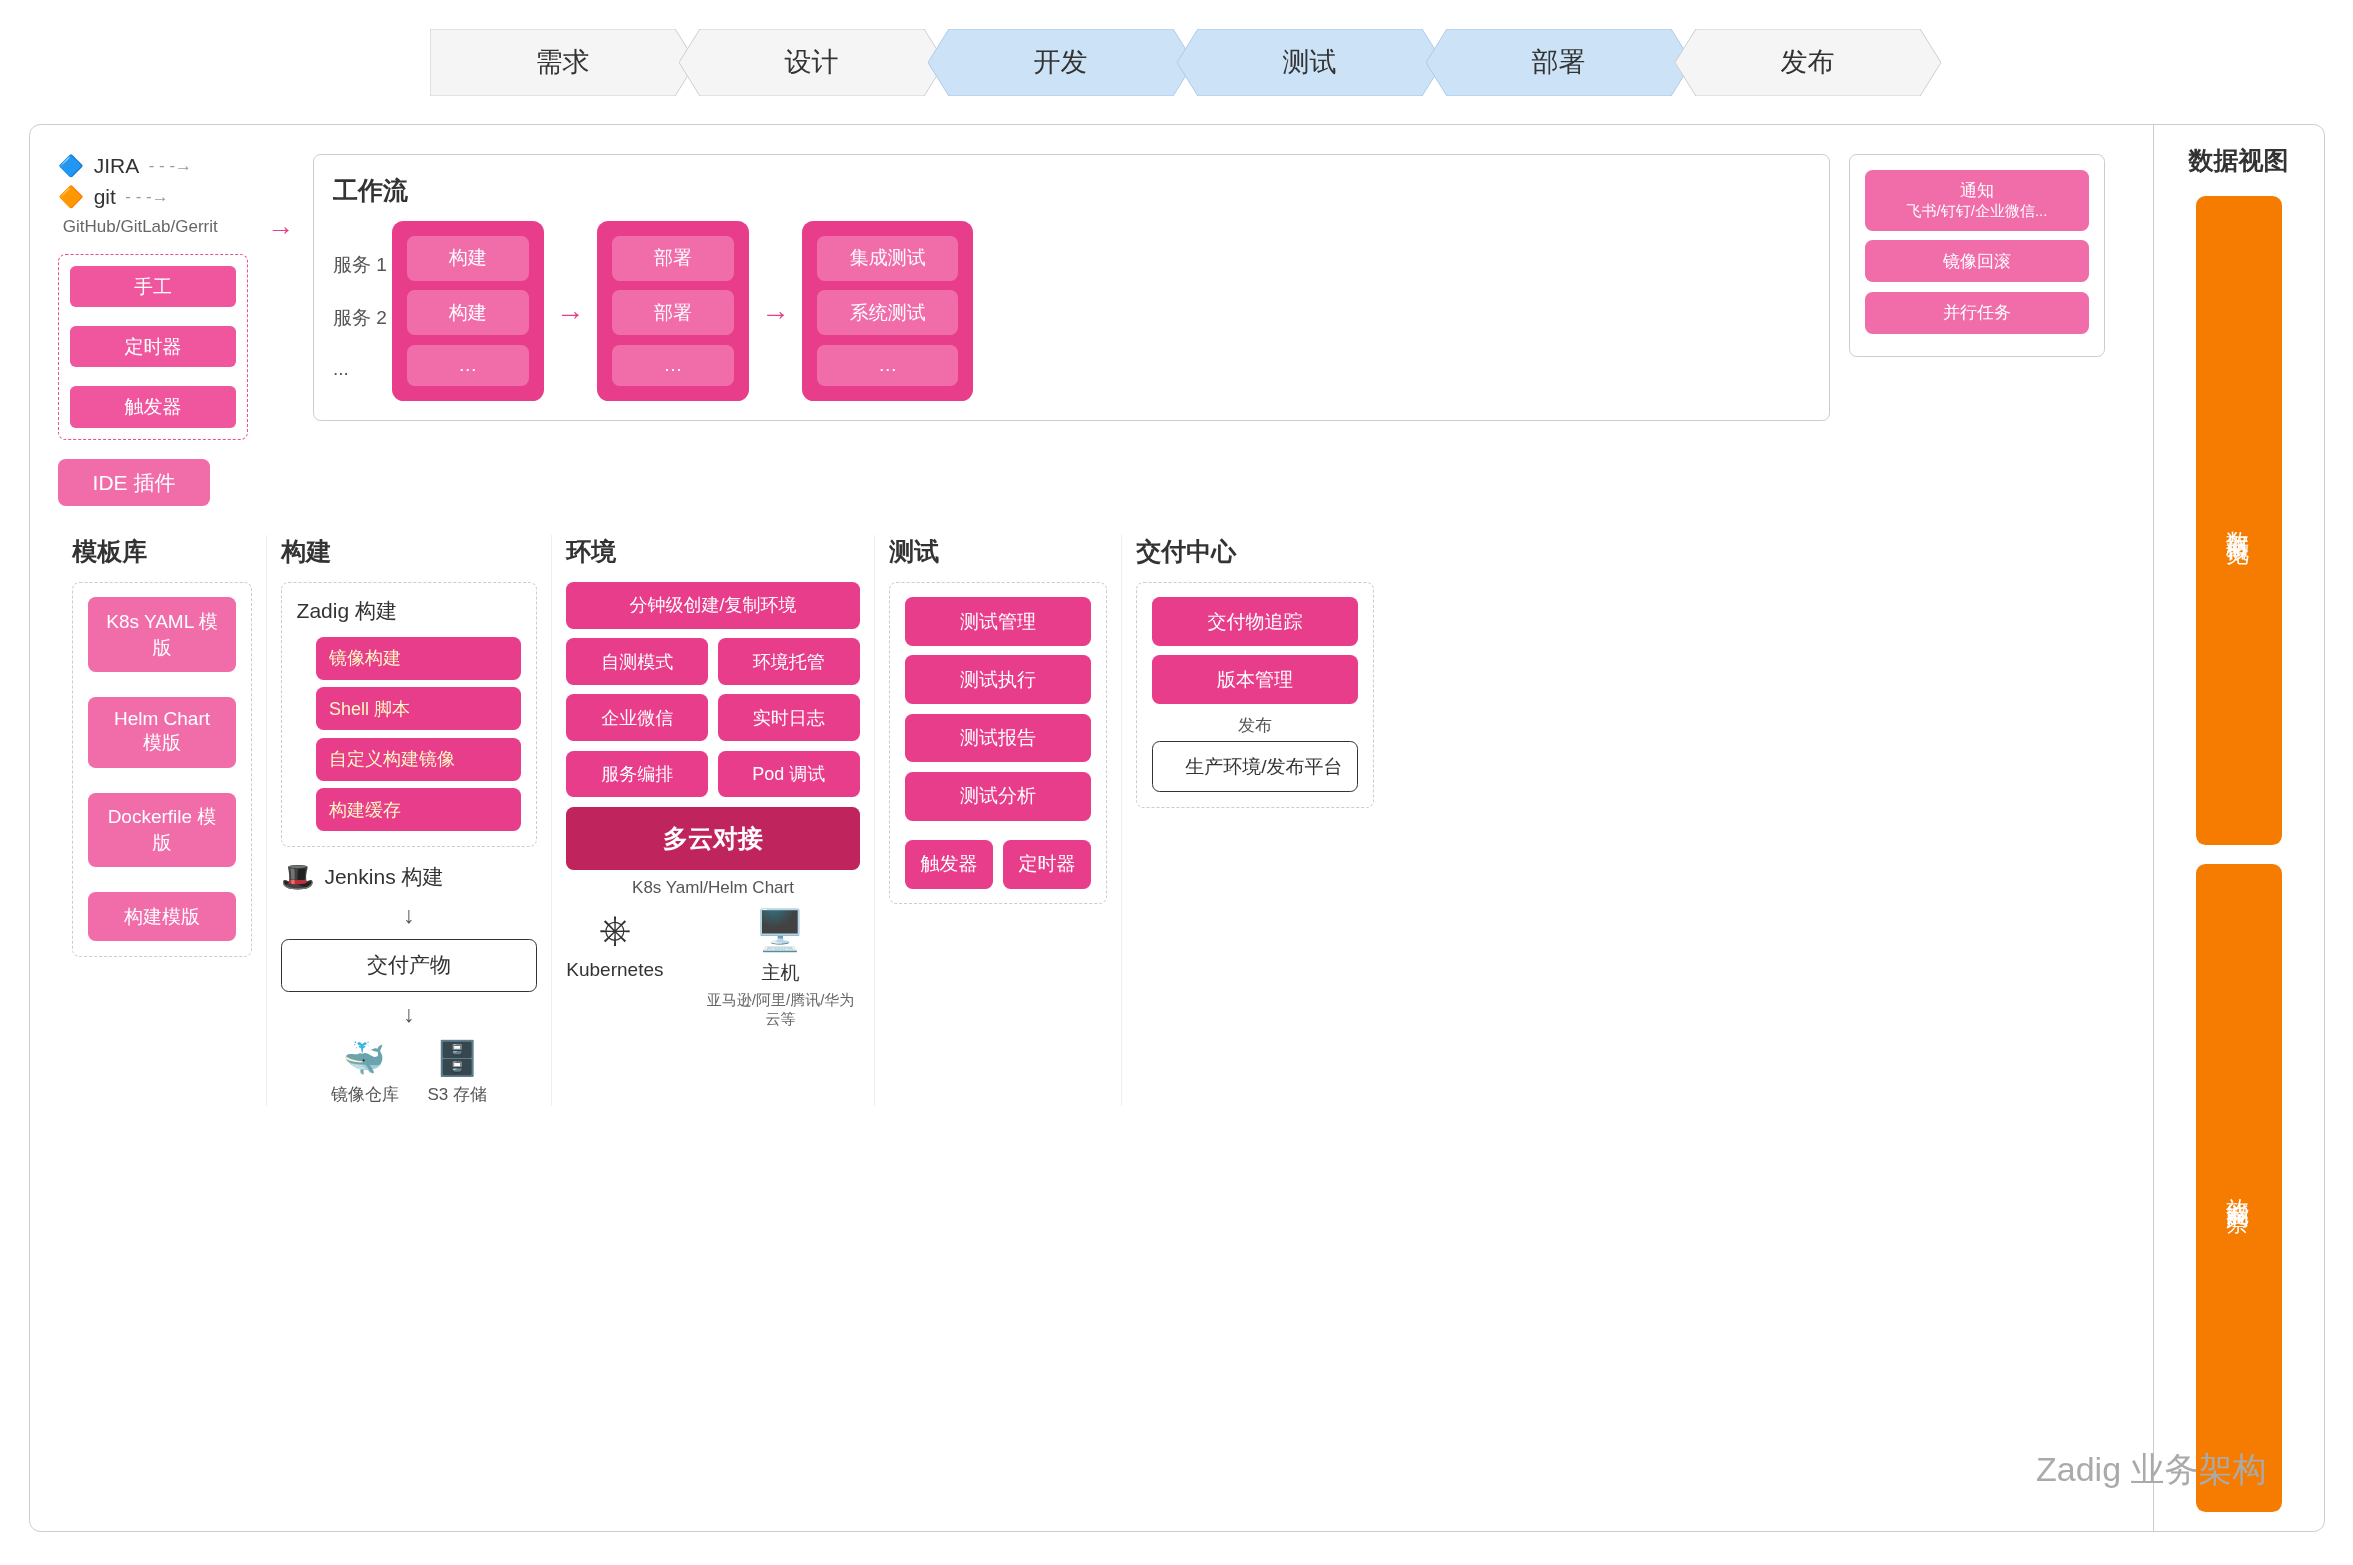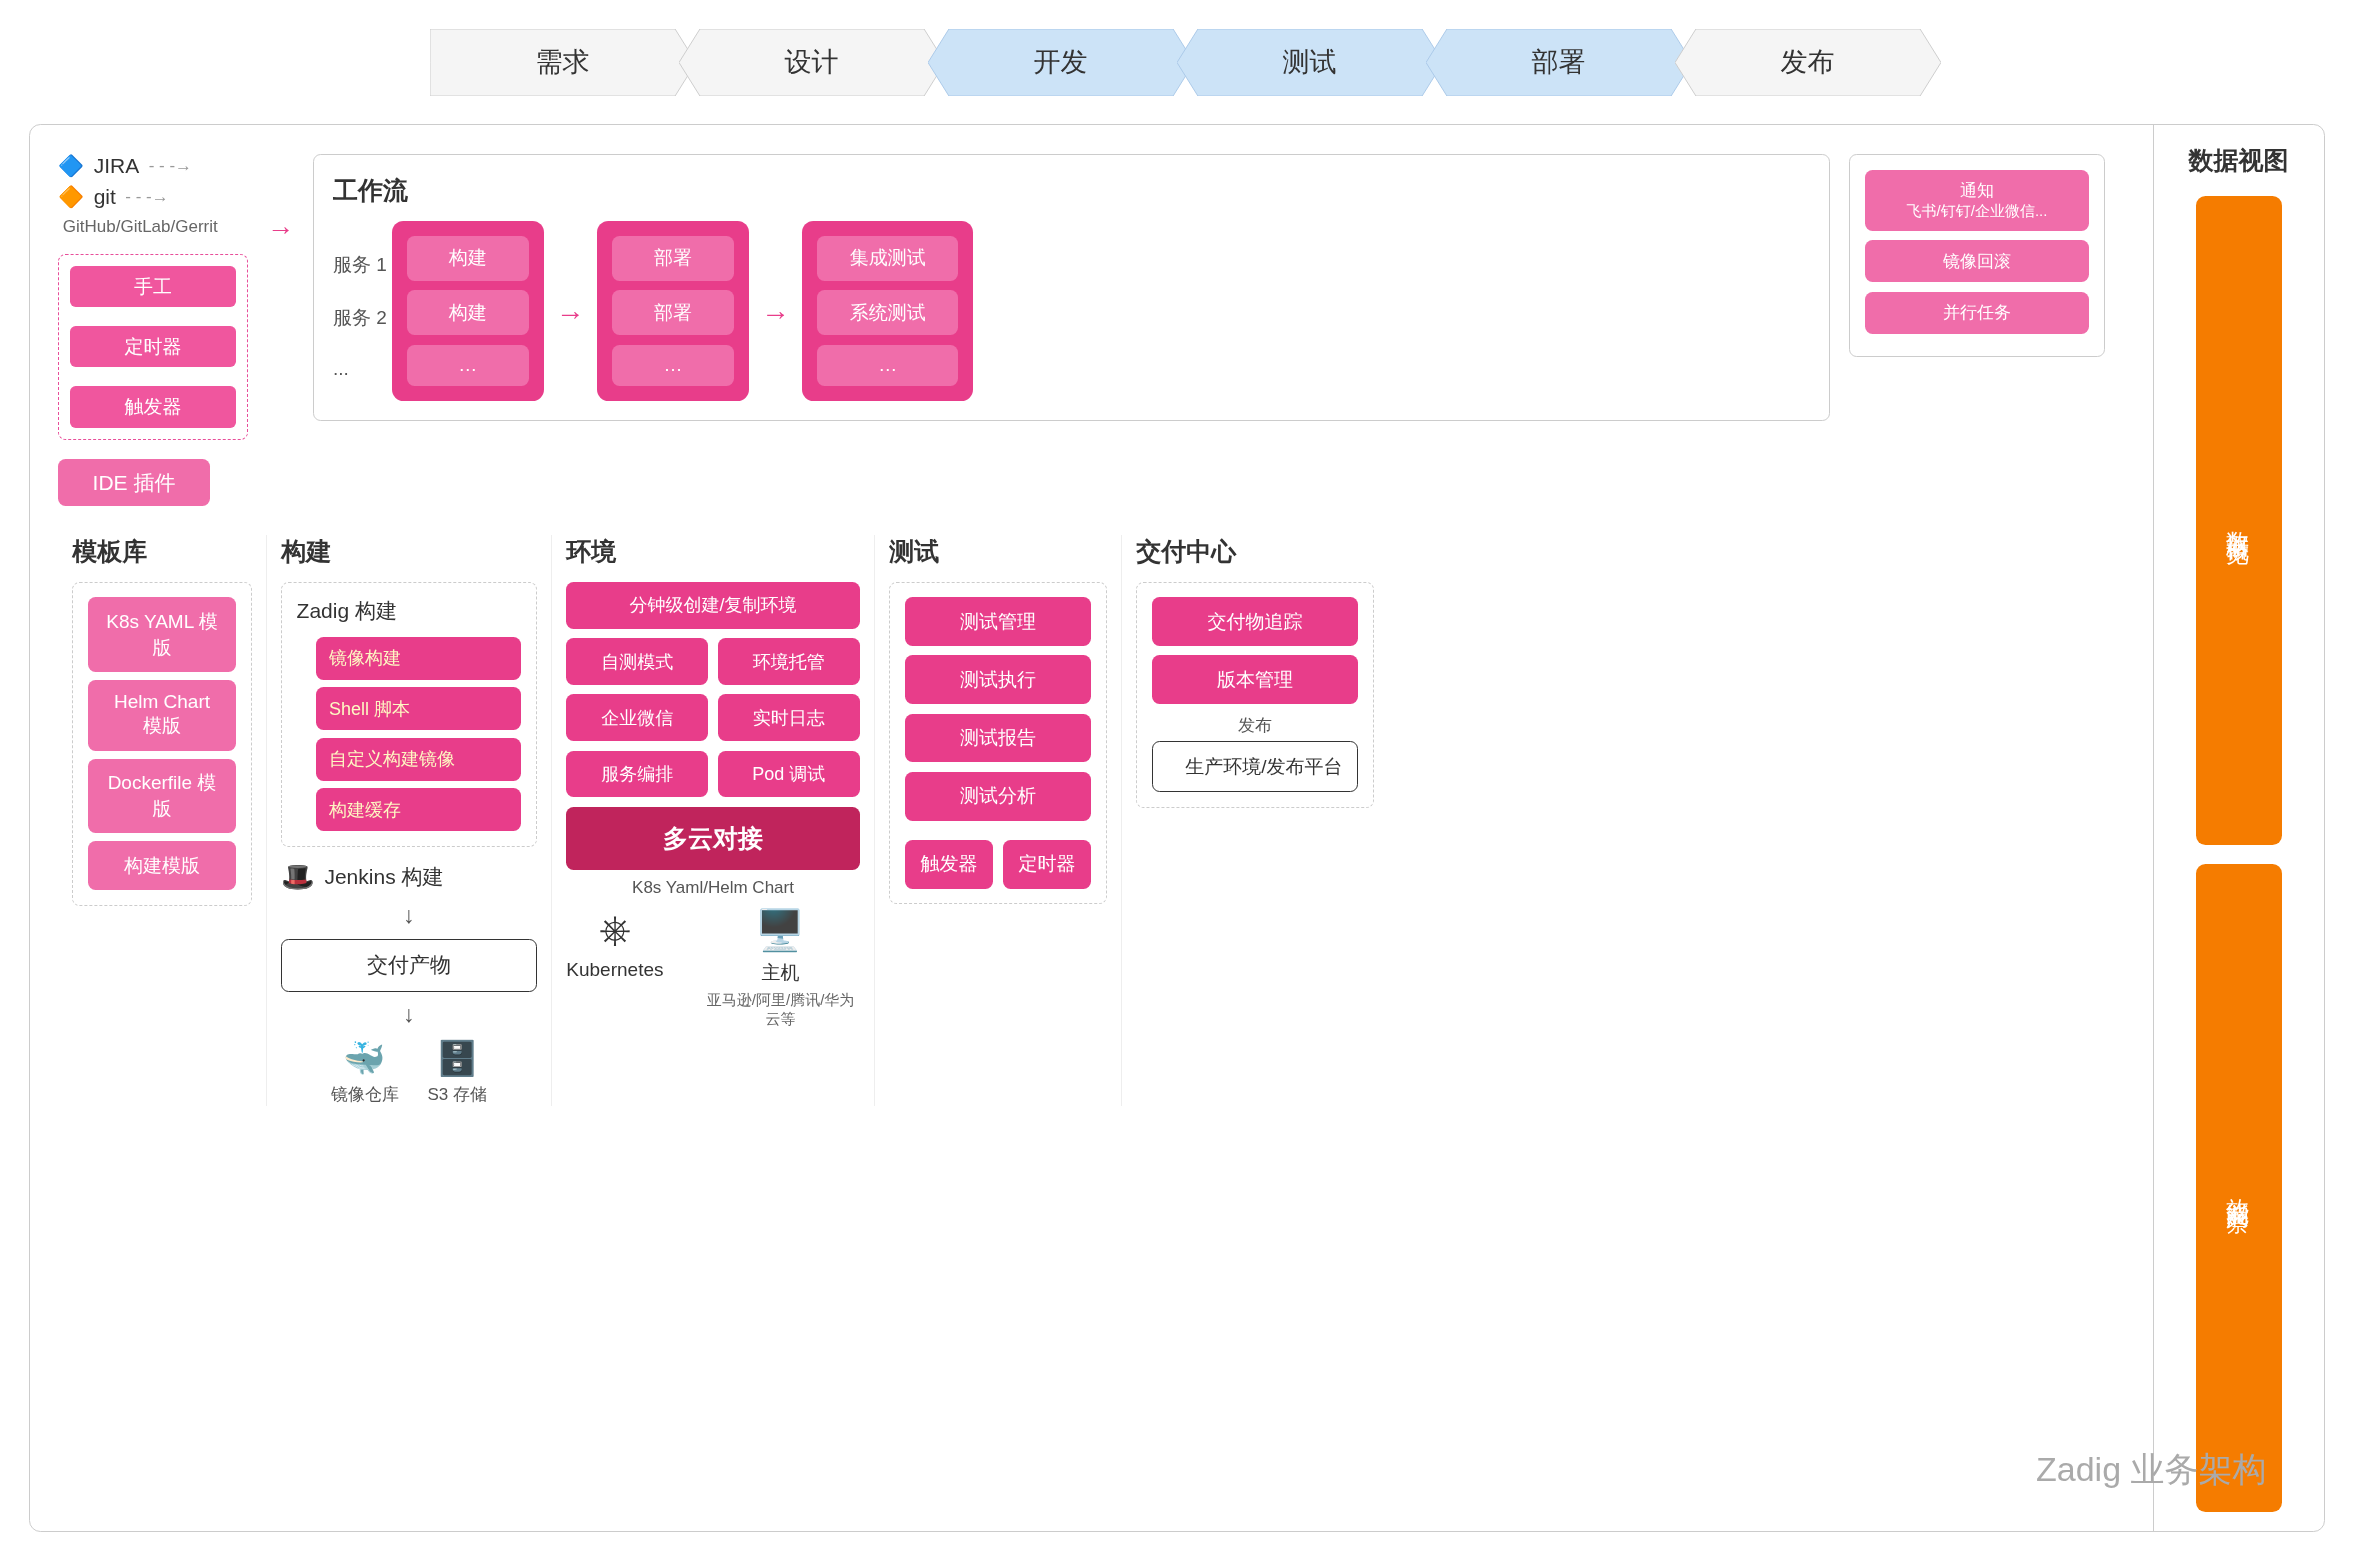--- a/index.html
+++ b/index.html
@@ -219,21 +219,21 @@
       font-size: 25px;
       font-weight: bold;
       color: #333;
       margin-bottom: 14.3px;
     }
 
     
     .template-list {
       display: flex;
       flex-direction: column;
-      gap: 8px;
+      gap: 25px;
     }
     .template-item {
       background: #f06daa;
       color: #fff;
       border-radius: 7.6px;
       padding: 11.4px 15px;
       font-size: 19px;
       text-align: center;
     }
 

